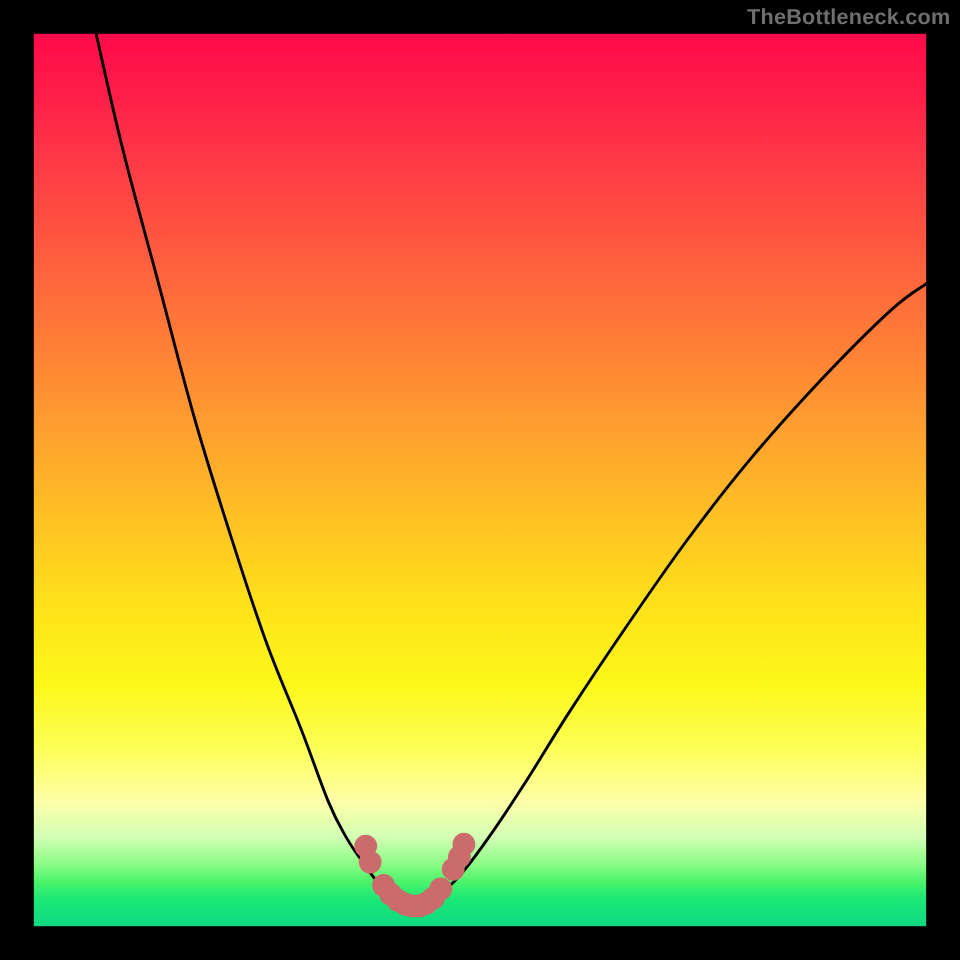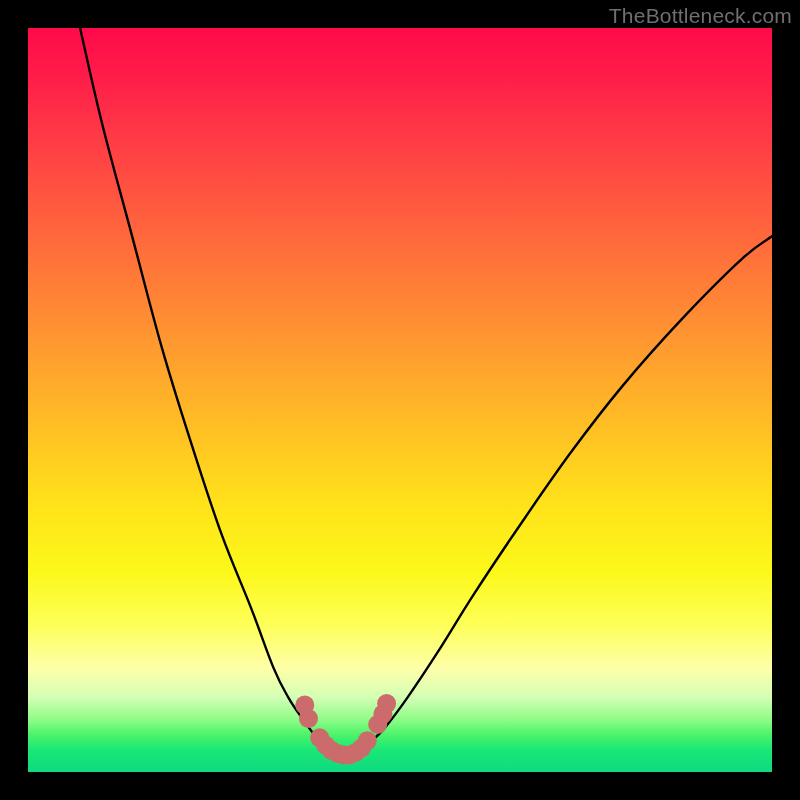--- a/index.html
+++ b/index.html
@@ -48,22 +48,22 @@
       #4cf36a 95%,
       #19e876 97%,
       #0fd982 100%
     );
   }
   .watermark {
     position: absolute;
     top: 4px;
     right: 8px;
     color: #6f6f6f;
-    font-size: 21px;
-    font-weight: 400;
+    font-size: 18px;
+    font-weight: 700;
     letter-spacing: 0.2px;
     z-index: 5;
   }
   svg.curves {
     position: absolute;
     inset: 0;
     width: 100%;
     height: 100%;
   }
 </style>

